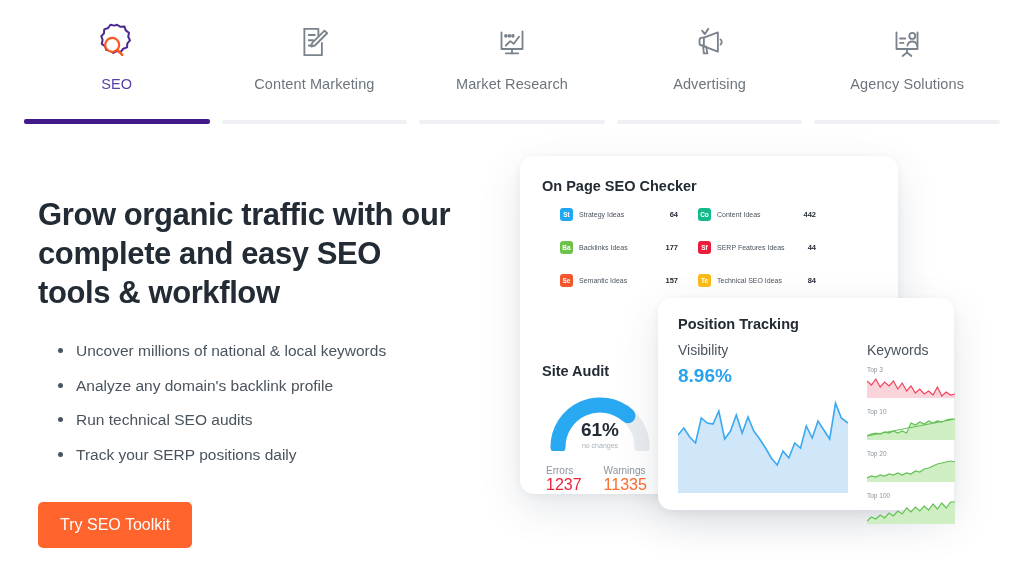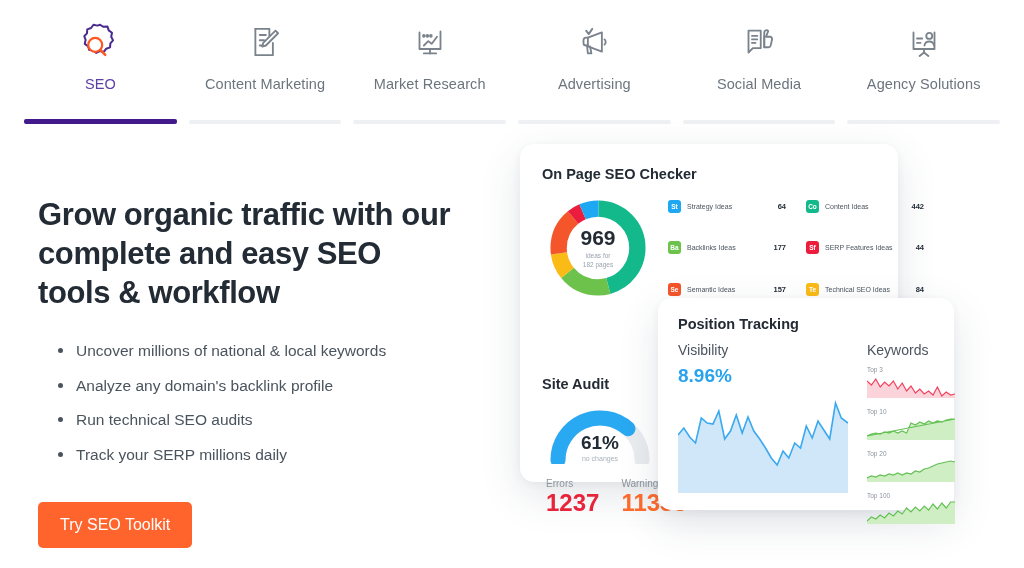--- a/index.html
+++ b/index.html
@@ -98,21 +98,21 @@
   
   .right-col { position: relative; width: 510px; height: 400px; margin-left: 4px; }
 
   .card {
     position: absolute;
     background: #fff;
     border-radius: 14px;
     box-shadow: 0 14px 40px rgba(45,60,85,.13), 0 2px 8px rgba(45,60,85,.06);
   }
   .card-seo {
-    left: 8px; top: 12px;
+    left: 8px; top: 24px;
     width: 378px; height: 338px;
     padding: 22px 0 0 22px;
   }
   .card-pos {
     left: 146px; top: 166px;
     width: 296px; height: 212px;
     padding: 18px 20px 14px 20px;
   }
 
   .card-title { font-size: 14.5px; font-weight: 700; color: #232b35; }
@@ -149,21 +149,21 @@
   .gauge-wrap { position: relative; width: 104px; height: 62px; margin: 10px 0 0 6px; }
   .gauge-center {
     position: absolute; left: 0; right: 0; bottom: 2px;
     display: flex; flex-direction: column; align-items: center;
   }
   .gauge-num { font-size: 19px; font-weight: 700; color: #232b35; line-height: 1; }
   .gauge-sub { font-size: 7px; color: #a9b1b9; margin-top: 3px; }
   .audit-stats { display: flex; margin-top: 14px; margin-left: 4px; }
   .stat { margin-right: 22px; }
   .stat-label { font-size: 10px; color: #8d959d; }
-  .stat-val { font-size: 24px; font-weight: 700; line-height: 1.15; }
+  .stat-val { font-size: 16px; font-weight: 400; line-height: 1.15; }
 
   
   .pos-body { display: flex; margin-top: 10px; }
   .pos-left { width: 170px; }
   .pos-right { width: 92px; margin-left: 19px; }
   .pos-sub { font-size: 14px; color: #4a545e; }
   .vis-val { font-size: 19px; font-weight: 700; color: #2aa3ef; margin-top: 7px; }
   .spark { margin-top: 2px; }
   .spark-label { font-size: 6.5px; color: #8d959d; margin-bottom: 1px; }
   .spark + .spark { margin-top: 6px; }
@@ -224,34 +224,20 @@
         <path d="M33 13v22l-16-6V19z"></path>
         <path d="M17 19h-2a3 3 0 0 0-3 3v3a3 3 0 0 0 3 3h2"></path>
         <path d="M36 21a4 4 0 0 1 0 6"></path>
         <path d="M16 28l1 9h4l-1.5-8"></path>
       </svg>
     </span>
     <span class="tab-label">Advertising</span>
     <span class="tab-underline"></span>
   </div>
 
-  <div class="tab">
-    <span class="tab-icon">
-      <svg width="42" height="42" viewBox="0 0 48 48" fill="none" stroke="#7a828c" stroke-width="2.1" stroke-linecap="round" stroke-linejoin="round">
-        <path d="M12 11h14v20h-9l-5 5v-5h0z"></path>
-        <line x1="16" y1="17" x2="22" y2="17"></line>
-          <line x1="16" y1="21" x2="22" y2="21"></line>
-          <line x1="16" y1="25" x2="20" y2="25"></line>
-        <path d="M30 18V13a2.5 2.5 0 0 1 4.5-1.5L32 18h4.5a2.5 2.5 0 0 1 2.4 3.1l-1.6 7a2.5 2.5 0 0 1-2.4 1.9H30z"></path>
-        <path d="M30 18v12"></path>
-      </svg>
-    </span>
-    <span class="tab-label">Social Media</span>
-    <span class="tab-underline"></span>
-  </div>
 
   <div class="tab">
     <span class="tab-icon">
       <svg width="42" height="42" viewBox="0 0 48 48" fill="none" stroke="#7a828c" stroke-width="2.1" stroke-linecap="round" stroke-linejoin="round">
         <path d="M12 13v19h24V13"></path>
         <line x1="16" y1="20" x2="22" y2="20"></line>
           <line x1="16" y1="25" x2="20" y2="25"></line>
         <circle cx="30" cy="17" r="3.4"></circle>
         <path d="M24.5 28a5.6 5.6 0 0 1 11 0"></path>
         <line x1="24" y1="32" x2="24" y2="36"></line>
@@ -264,48 +250,31 @@
 </div>
 
 <div class="body-wrap">
 
   <div class="left-col">
     <h1 class="headline">Grow organic traffic with our complete and easy SEO tools &amp; workflow</h1>
     <ul class="bullets">
       <li>Uncover millions of national &amp; local keywords</li>
       <li>Analyze any domain's backlink profile</li>
       <li>Run technical SEO audits</li>
-      <li>Track your SERP millions daily</li>
+      <li>Track your SERP positions daily</li>
     </ul>
     <button class="cta">Try SEO Toolkit</button>
   </div>
 
   <div class="right-col">
 
     <div class="card card-seo">
       <div class="card-title">On Page SEO Checker</div>
 
       <div class="seo-row">
-        <div class="donut-wrap">
-          <svg width="104" height="104" viewBox="0 0 42 42">
-            <circle cx="21" cy="21" r="15.9" fill="none" stroke="#13b98a" stroke-width="6.6" stroke-dasharray="45.7 54.3" stroke-dashoffset="25"></circle>
-            <circle cx="21" cy="21" r="15.9" fill="none" stroke="#6cc24a" stroke-width="6.6" stroke-dasharray="18.3 81.7" stroke-dashoffset="-20.7"></circle>
-            <circle cx="21" cy="21" r="15.9" fill="none" stroke="#fbbb17" stroke-width="6.6" stroke-dasharray="8.7 91.3" stroke-dashoffset="-39"></circle>
-            <circle cx="21" cy="21" r="15.9" fill="none" stroke="#f4552a" stroke-width="6.6" stroke-dasharray="16.2 83.8" stroke-dashoffset="-47.7"></circle>
-            <circle cx="21" cy="21" r="15.9" fill="none" stroke="#ec1c3c" stroke-width="6.6" stroke-dasharray="4.5 95.5" stroke-dashoffset="-63.9"></circle>
-            <circle cx="21" cy="21" r="15.9" fill="none" stroke="#1ea7f2" stroke-width="6.6" stroke-dasharray="6.6 93.4" stroke-dashoffset="-68.4"></circle>
-          </svg>
-          <div class="donut-center">
-            <div class="donut-num">969</div>
-            <div class="donut-sub">
-              <span>ideas for</span><br>
-              <span>182 pages</span>
-            </div>
-          </div>
-        </div>
 
         <div class="legend">
           <div class="leg-item">
             <span class="leg-badge" style="background:#1ea7f2">St</span>
             <span class="leg-name">Strategy Ideas</span>
             <span class="leg-val">64</span>
           </div>
           <div class="leg-item">
             <span class="leg-badge" style="background:#13b98a">Co</span>
             <span class="leg-name">Content Ideas</span>

